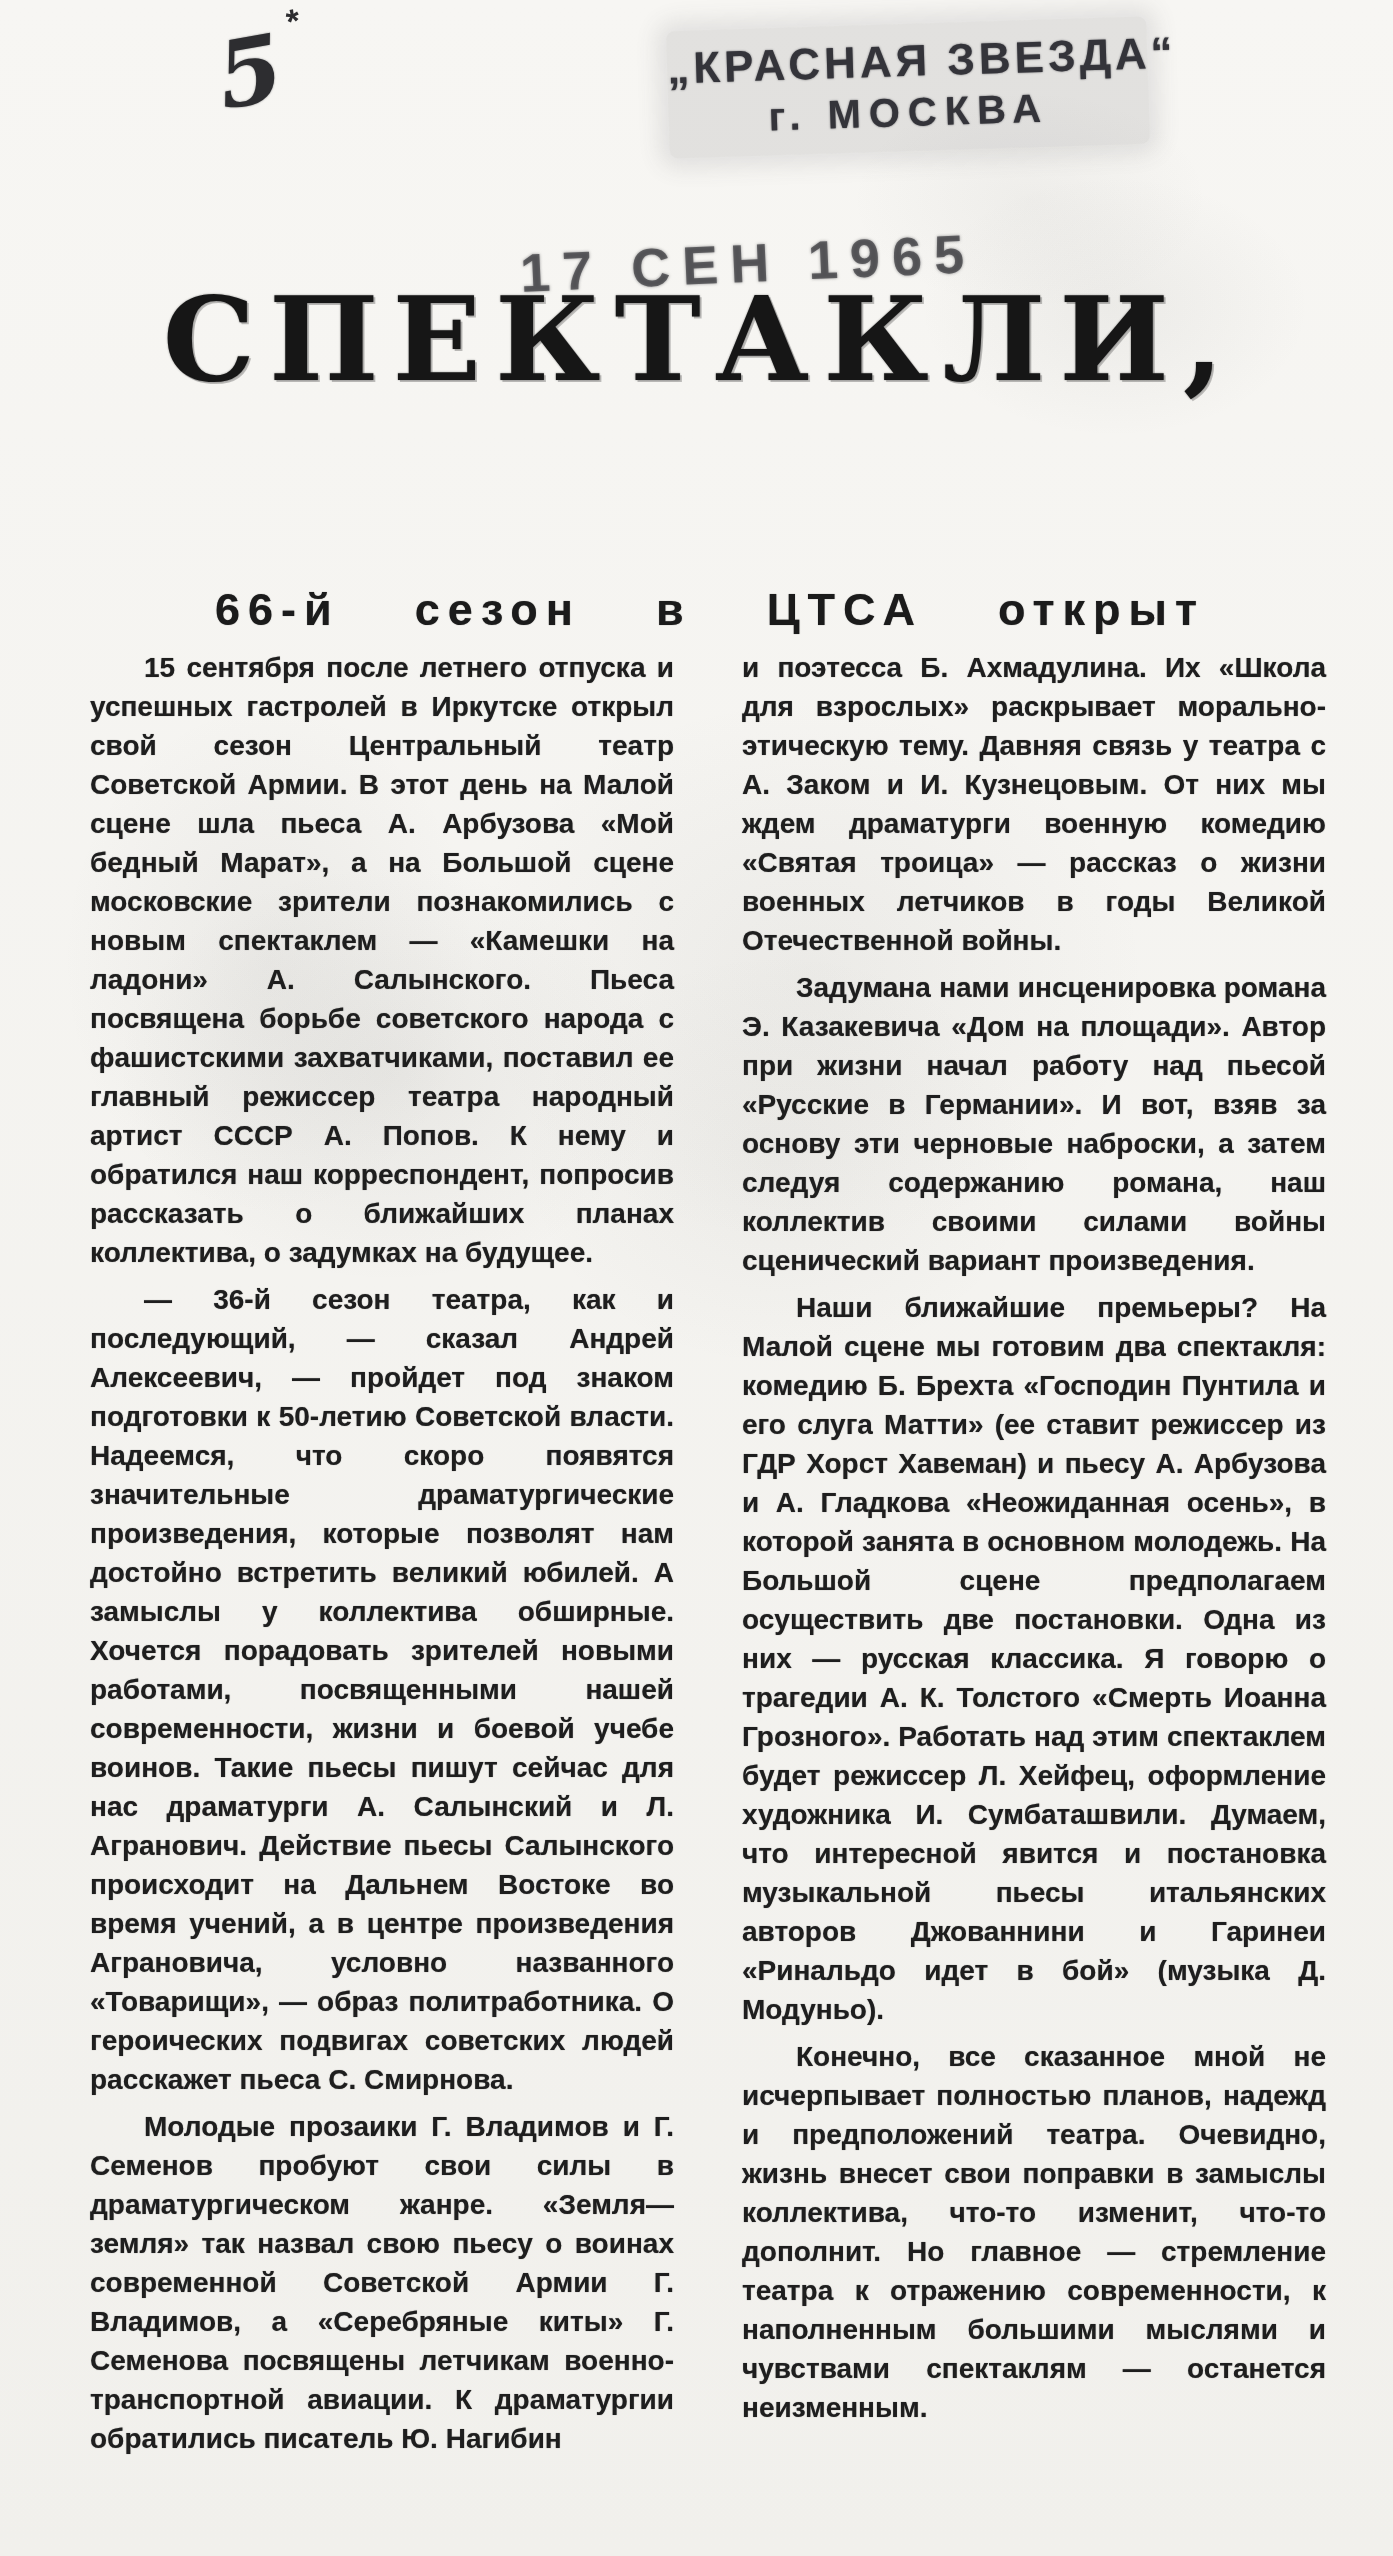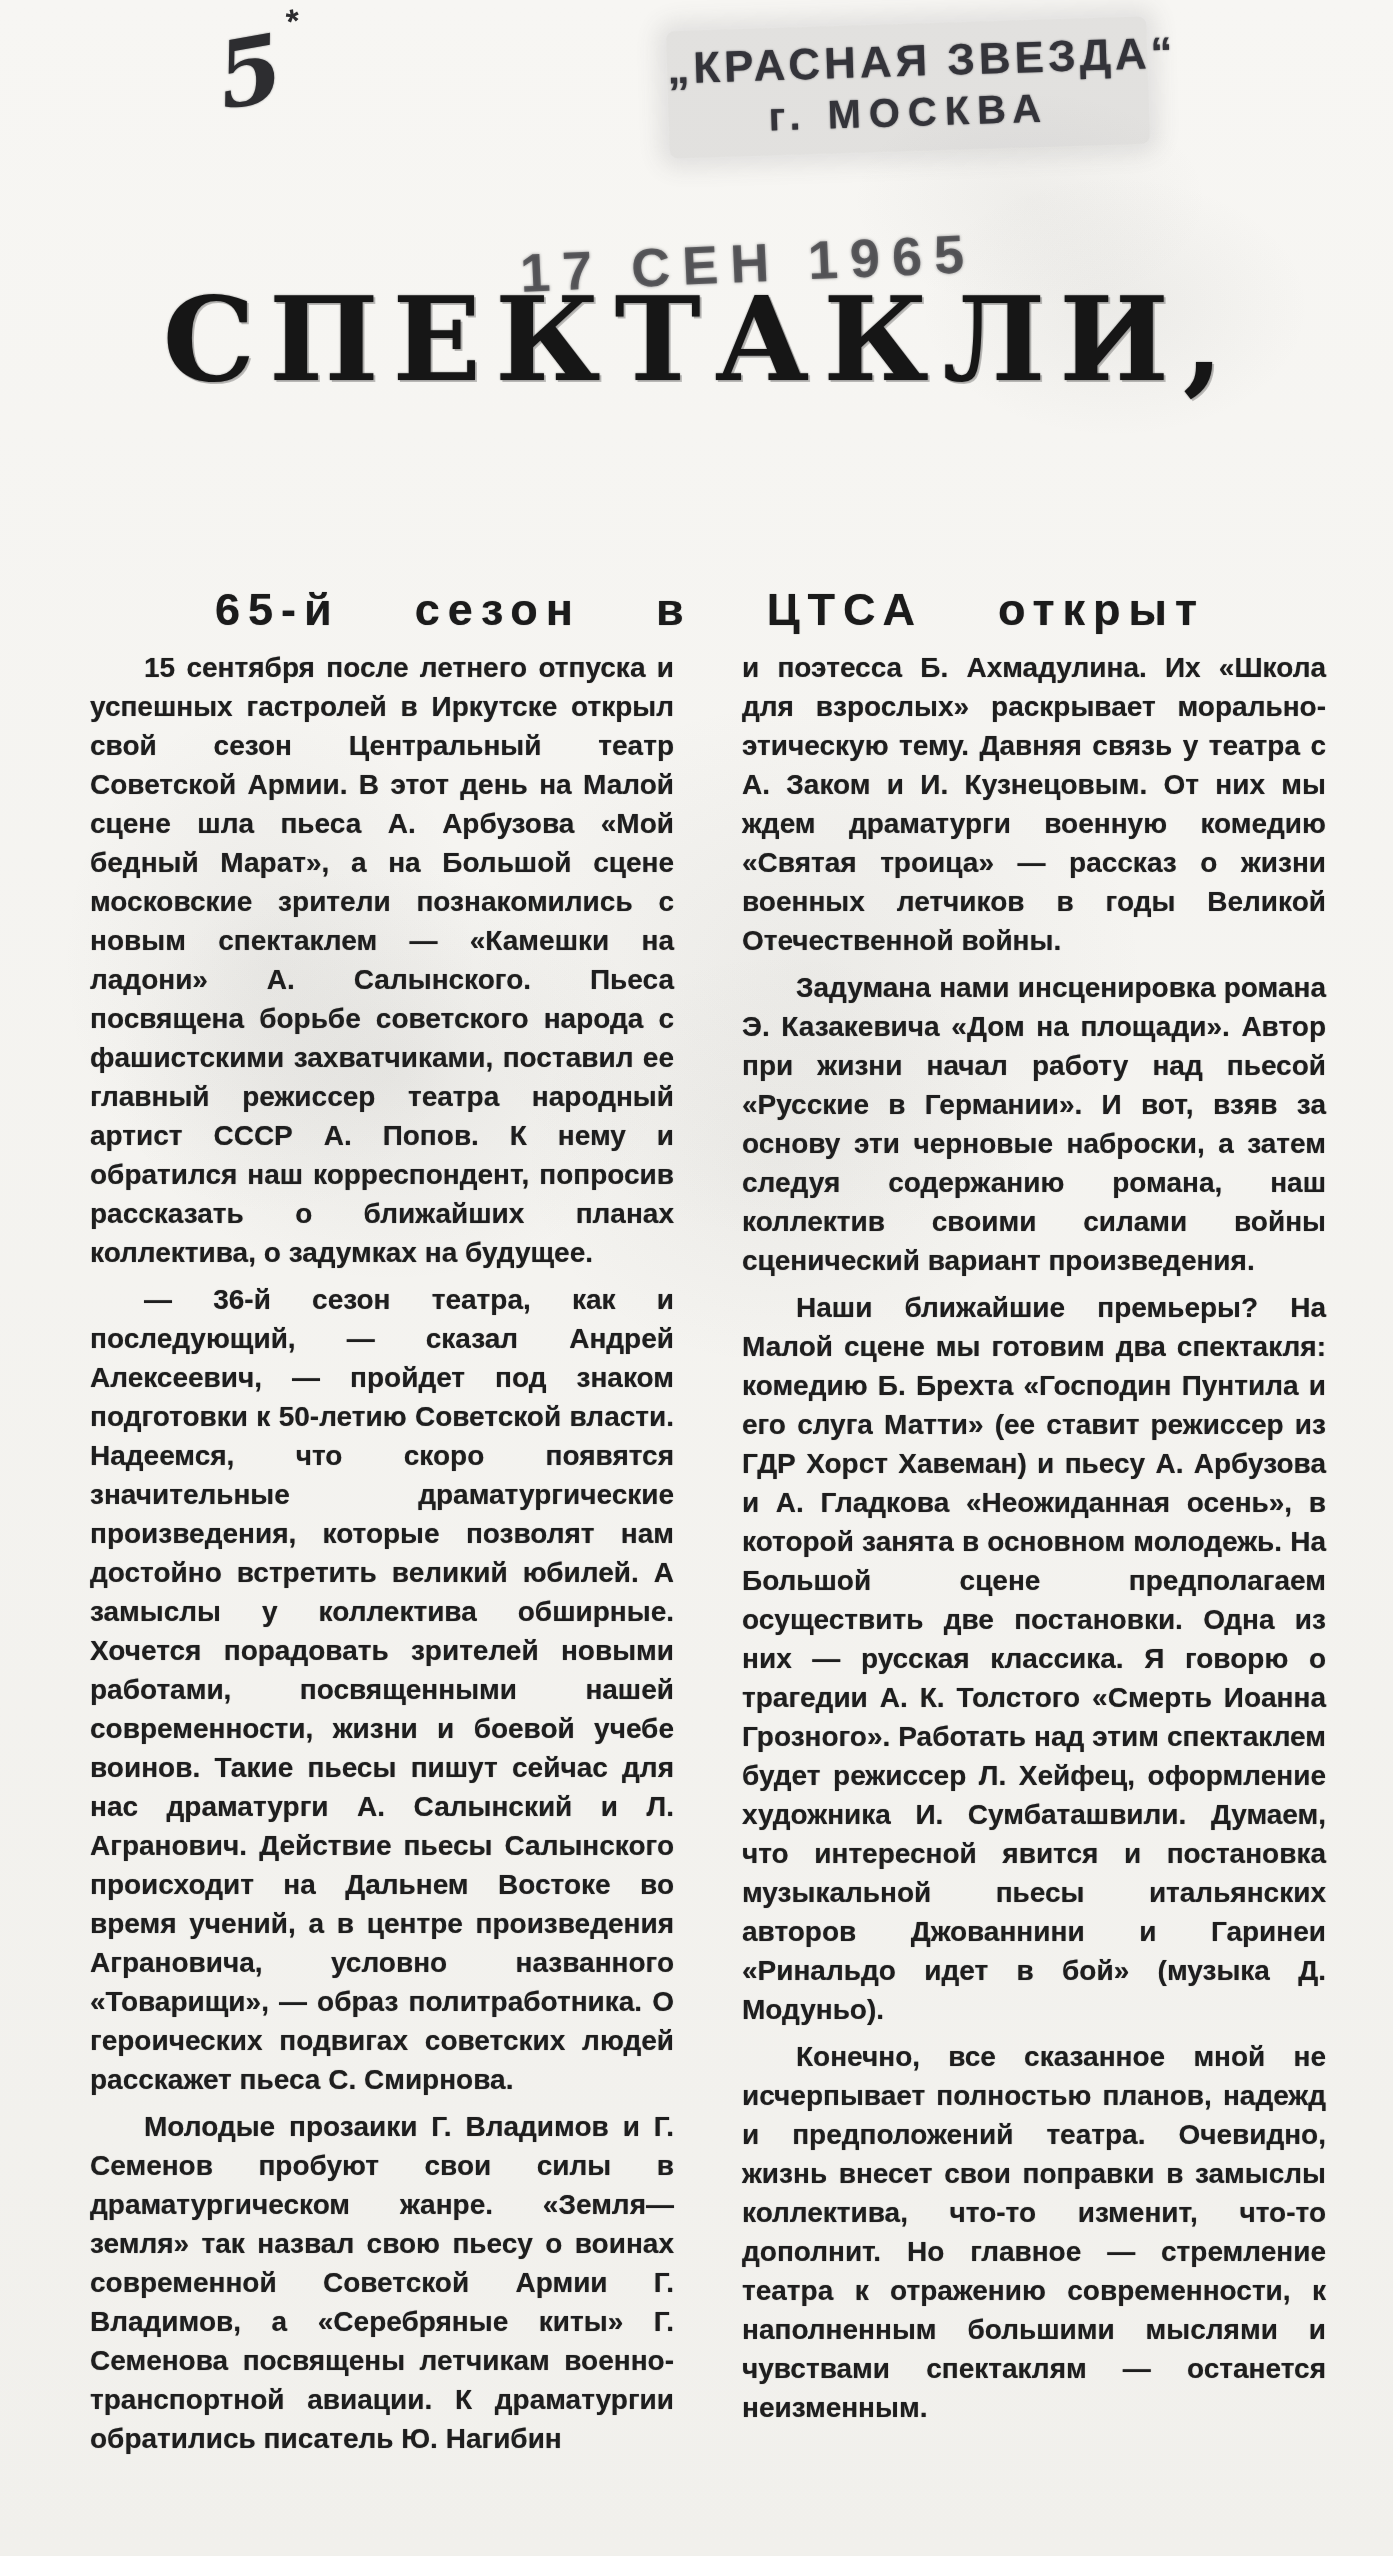--- a/index.html
+++ b/index.html
@@ -195,21 +195,21 @@
     <div class="stamp-line1">„КРАСНАЯ ЗВЕЗДА“</div>
     <div class="stamp-line2">г. МОСКВА</div>
   </div>
 
   <div class="date-stamp">17 СЕН 1965</div>
 
   <div class="headline">
     <div class="headline-line1">СПЕКТАКЛИ,</div>
   </div>
 
-  <div class="subheadline">65-й сезон в ЦТСА открыт</div>
+  <div class="subheadline">66-й сезон в ЦТСА открыт</div>
 
   <div class="columns">
     <div class="column">
       <p>15 сентября после летнего отпуска и успешных гастролей в Иркутске открыл свой сезон Центральный театр Советской Армии. В этот день на Малой сцене шла пьеса А. Арбузова «Мой бедный Марат», а на Большой сцене московские зрители познакомились с новым спектаклем — «Камешки на ладони» А. Салынского. Пьеса посвящена борьбе советского народа с фашистскими захватчиками, поставил ее главный режиссер театра народный артист СССР А. Попов. К нему и обратился наш корреспондент, попросив рассказать о ближайших планах коллектива, о задумках на будущее.</p>
       <p>— 36-й сезон театра, как и последующий, — сказал Андрей Алексеевич, — пройдет под знаком подготовки к 50-летию Советской власти. Надеемся, что скоро появятся значительные драматургические произведения, которые позволят нам достойно встретить великий юбилей. А замыслы у коллектива обширные. Хочется порадовать зрителей новыми работами, посвященными нашей современности, жизни и боевой учебе воинов. Такие пьесы пишут сейчас для нас драматурги А. Салынский и Л. Агранович. Действие пьесы Салынского происходит на Дальнем Востоке во время учений, а в центре произведения Аграновича, условно названного «Товарищи», — образ политработника. О героических подвигах советских людей расскажет пьеса С. Смирнова.</p>
       <p>Молодые прозаики Г. Владимов и Г. Семенов пробуют свои силы в драматургическом жанре. «Земля—земля» так назвал свою пьесу о воинах современной Советской Армии Г. Владимов, а «Серебряные киты» Г. Семенова посвящены летчикам военно-транспортной авиации. К драматургии обратились писатель Ю. Нагибин</p>
     </div>
     <div class="column">
       <p class="no-indent">и поэтесса Б. Ахмадулина. Их «Школа для взрослых» раскрывает морально-этическую тему. Давняя связь у театра с А. Заком и И. Кузнецовым. От них мы ждем драматурги военную комедию «Святая троица» — рассказ о жизни военных летчиков в годы Великой Отечественной войны.</p>
       <p>Задумана нами инсценировка романа Э. Казакевича «Дом на площади». Автор при жизни начал работу над пьесой «Русские в Германии». И вот, взяв за основу эти черновые наброски, а затем следуя содержанию романа, наш коллектив своими силами войны сценический вариант произведения.</p>

